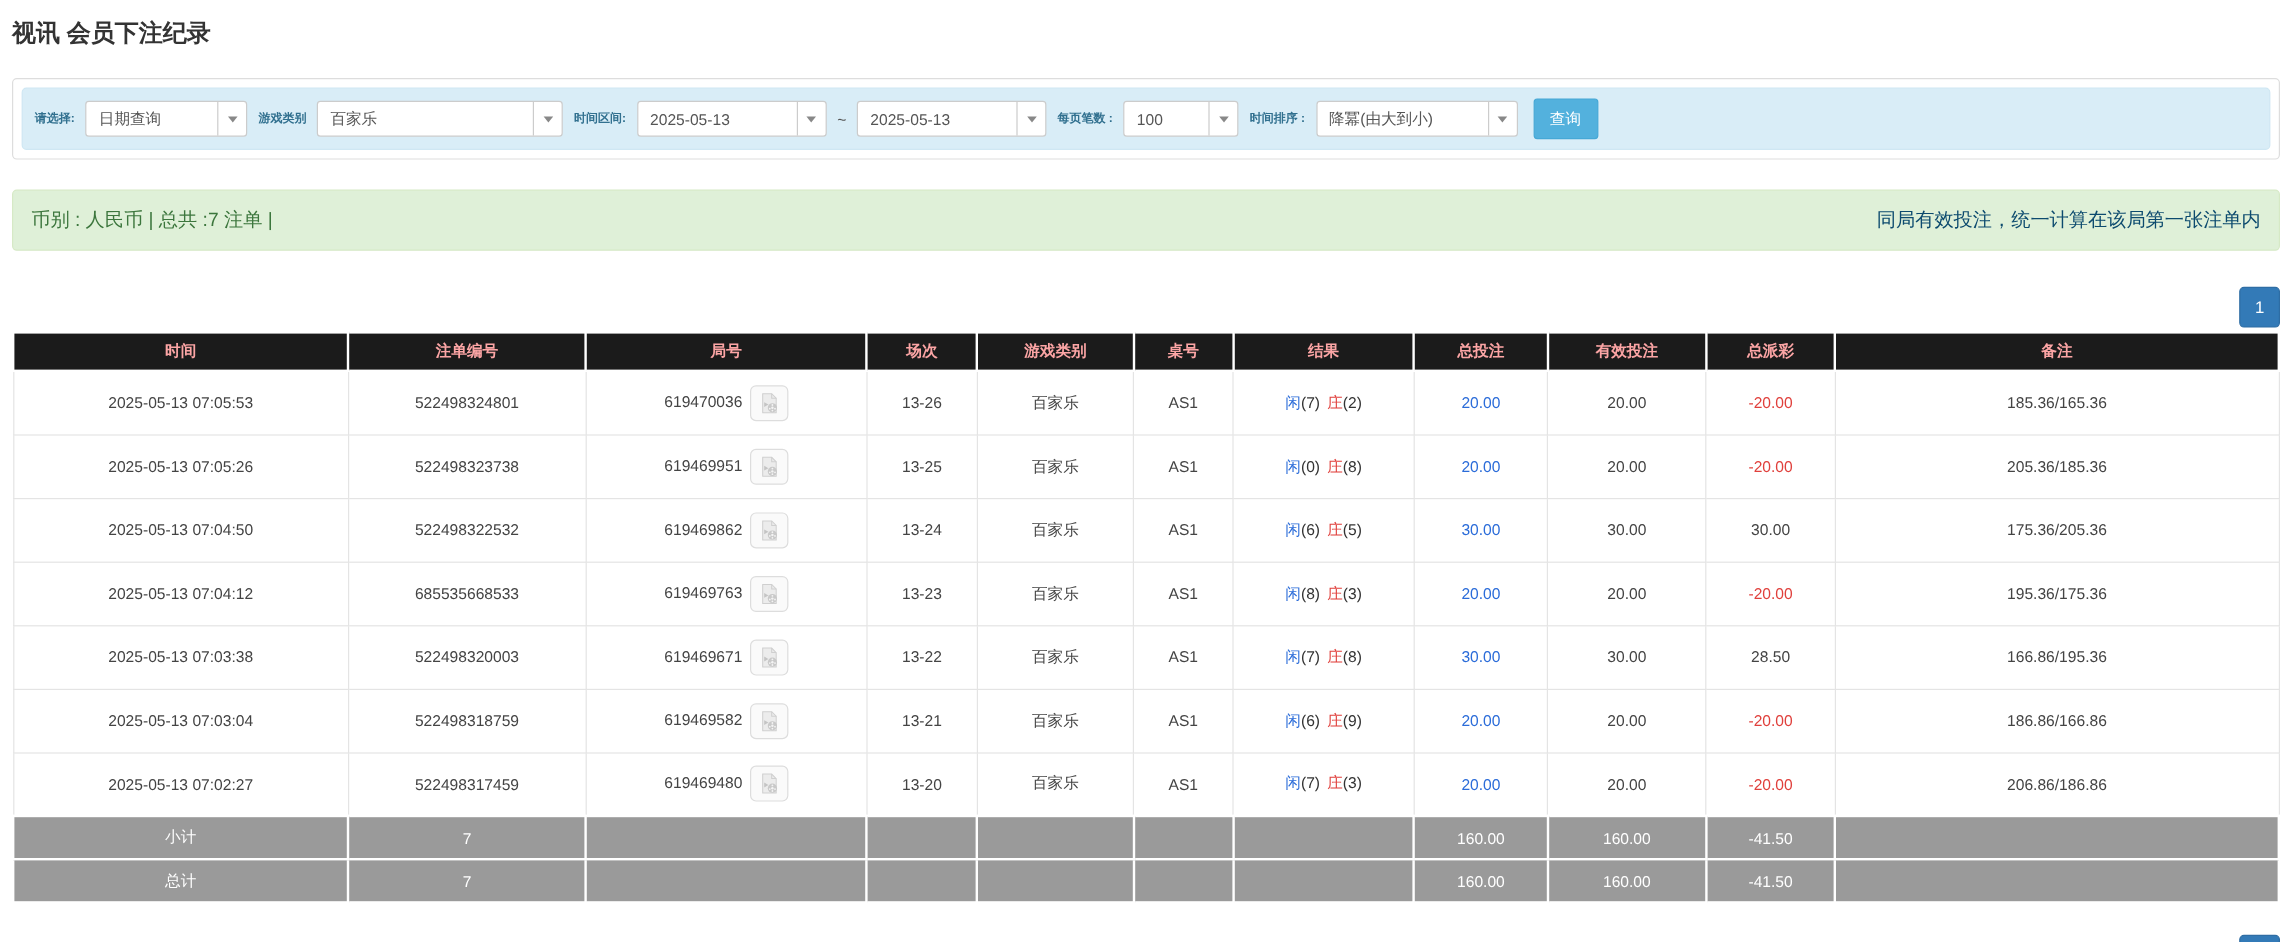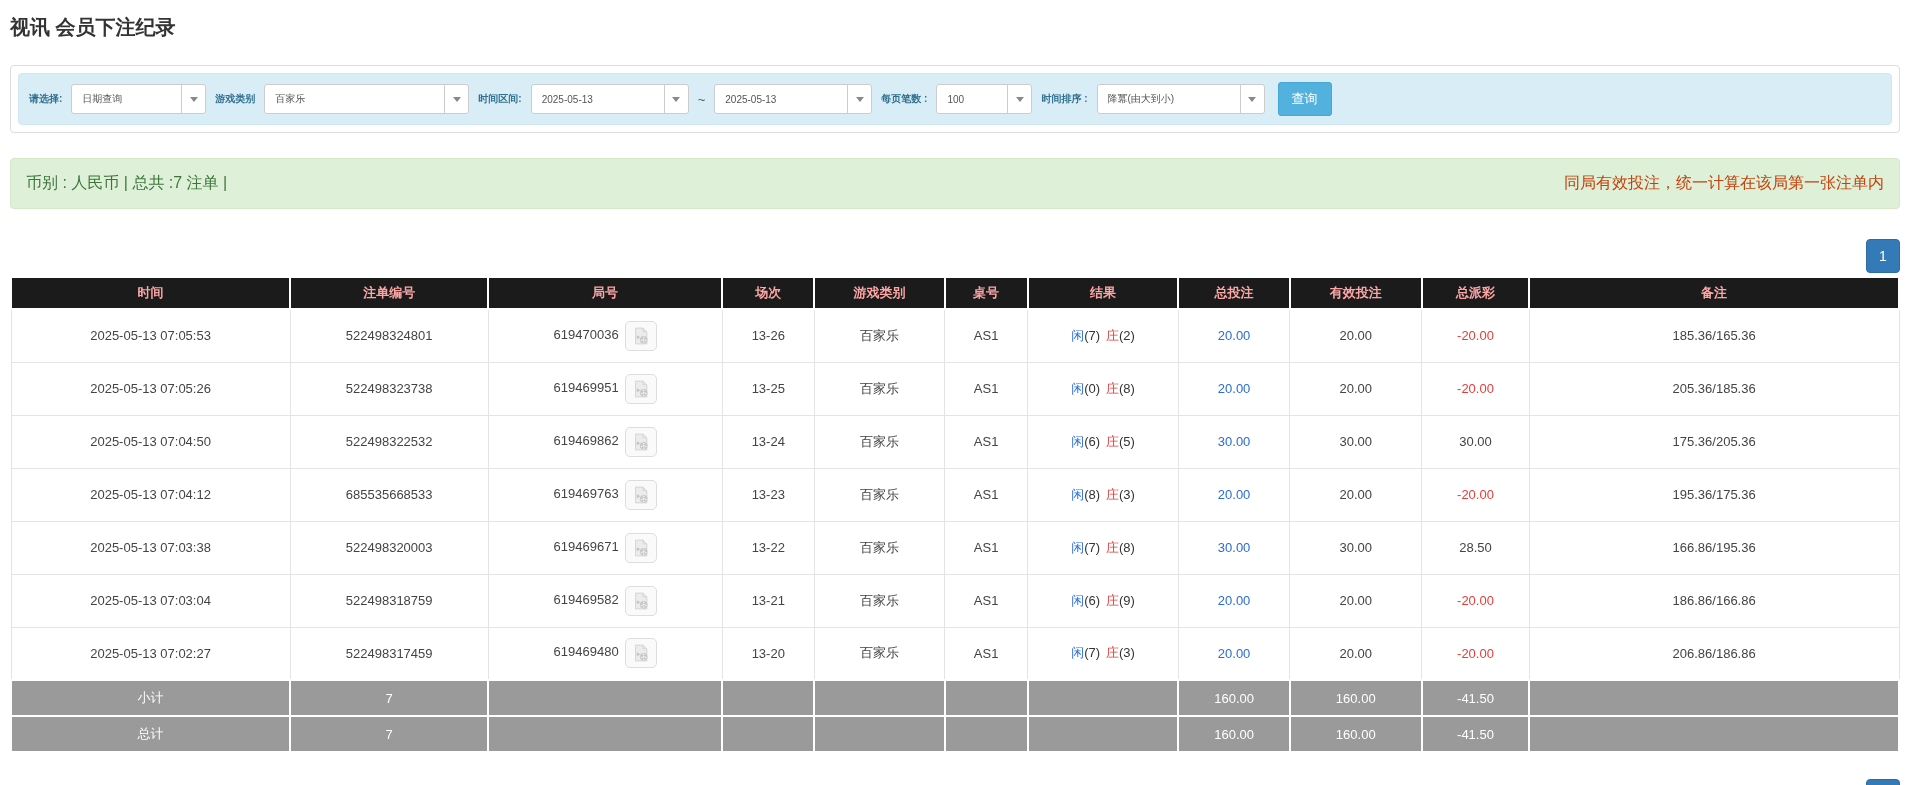--- a/index.html
+++ b/index.html
@@ -14,39 +14,39 @@
 
   .panel { margin:0 10px; border:1px solid #ddd; border-radius:4px; padding:7px; background:#fff; }
   .well {
     background:#d9edf7; border:1px solid #cfe7f3; border-radius:4px;
     padding:8px 10px; display:flex; align-items:center; gap:9px;
   }
   .flabel { color:#31708f; font-weight:bold; font-size:10px; white-space:nowrap; }
   .select {
     background:#fff; border:1px solid #ccc; border-radius:3px; height:30px;
     display:inline-flex; align-items:center; justify-content:space-between;
-    font-size:10px; color:#555; cursor:pointer; flex:none;
+    font-size:13px; color:#555; cursor:pointer; flex:none;
   }
   .sval { padding:0 10px; white-space:nowrap; overflow:hidden; }
   .sarrow { width:24px; align-self:stretch; border-left:1px solid #ccc; display:flex; align-items:center; justify-content:center; }
   .caret { width:0; height:0; border-left:4px solid transparent; border-right:4px solid transparent; border-top:5px solid #888; }
   .w-qtype { width:135px; } .w-game { width:205px; } .w-date { width:158px; }
   .w-size { width:96px; } .w-sort { width:168px;gap:30px; }
   .tilde { color:#555; font-size:13px; }
   .btn-search {
     background:#53b1dd; border:1px solid #46a8d6; color:#fff; font-size:13px;
     padding:7px 13px; border-radius:3px; cursor:pointer; margin-left:4px;
   }
 
   .alert {
     margin:25px 10px 0; background:#dff0d8; border:1px solid #d6e9c6; border-radius:4px;
     padding:14px 15px; font-size:16px; display:flex; justify-content:space-between; align-items:center;
   }
   .alert-left { color:#3c763d; }
-  .alert-right { color:#c2410c; }
+  .alert-right { color:#0c4a6e; }
 
   .pager { display:flex; justify-content:flex-end; margin:30px 10px 3px; }
   .pager-bottom { display:flex; justify-content:flex-end; margin:26px 10px 0; }
   .pagebtn {
     width:34px; height:34px; background:#337ab7; border:1px solid #2e6da4; border-radius:4px;
     color:#fff; font-size:14px; cursor:pointer;
   }
 
   table.grid {
     width:calc(100% - 20px); margin:0 10px; border-collapse:collapse; table-layout:fixed;

